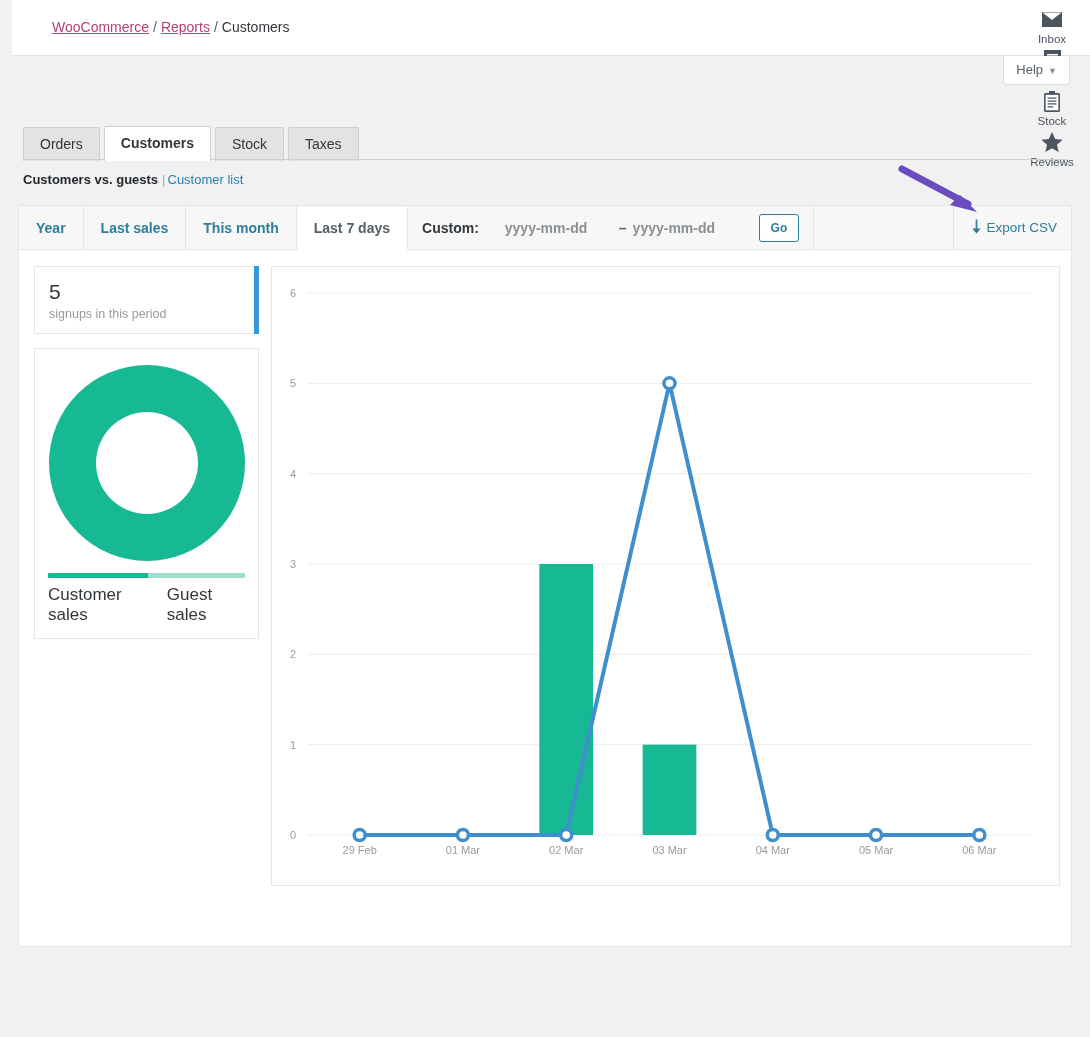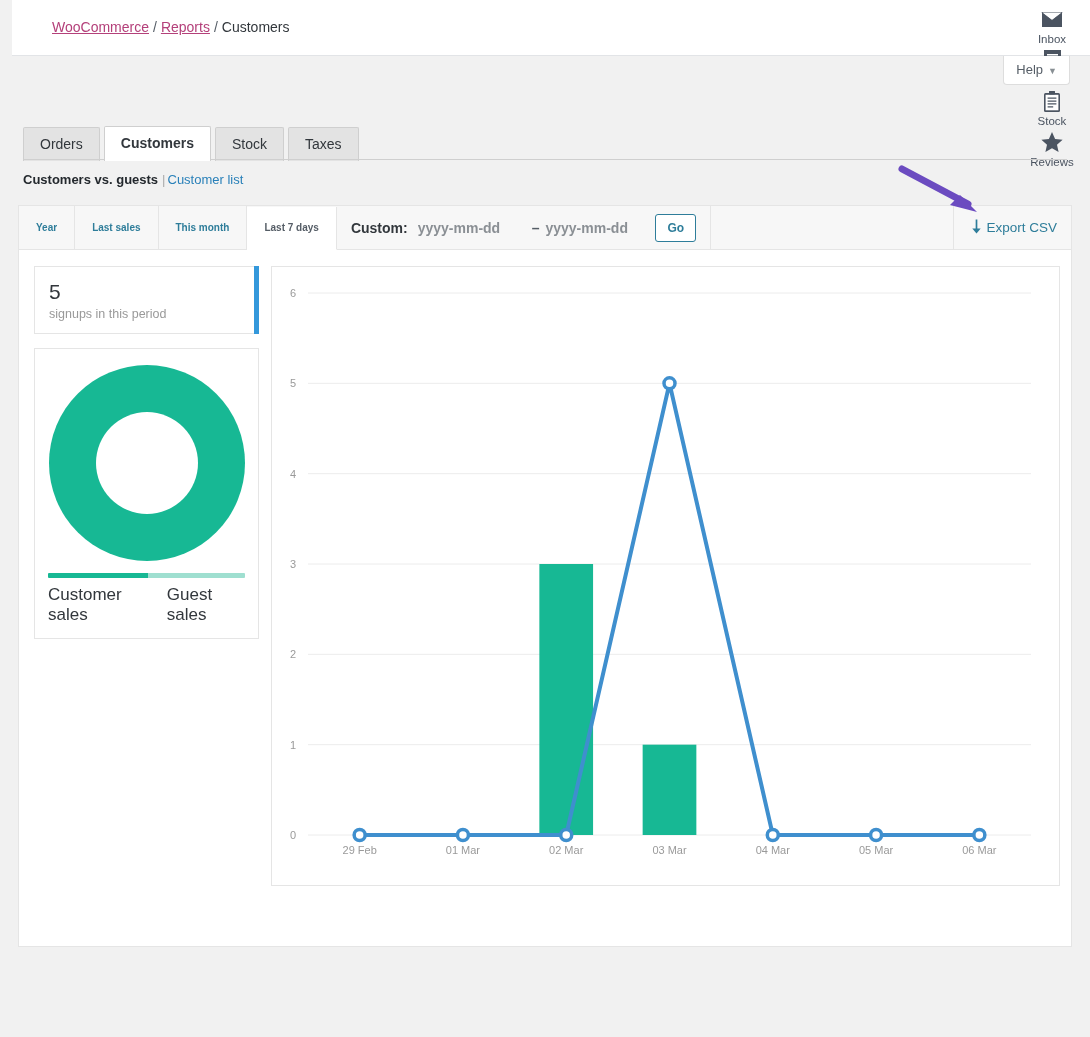--- a/index.html
+++ b/index.html
@@ -83,43 +83,43 @@
   .filterbar{
     position:absolute;left:0;top:0;width:1052px;height:44px;
     background:#f7f7f7;border-bottom:1px solid #e5e5e5;
     box-sizing:border-box;display:flex;align-items:stretch;
   }
   .range{
     display:flex;align-items:center;height:100%;
   }
   .range-item{
     display:flex;align-items:center;padding:0 17px;height:100%;
-    font-size:10px;font-weight:bold;color:#2e7d9a;
+    font-size:14px;font-weight:bold;color:#2e7d9a;
     border-right:1px solid #e5e5e5;cursor:pointer;
     box-sizing:border-box;
   }
   .range-item.active{
     background:#ffffff;color:#555d66;
     border-bottom:1px solid #ffffff;
     margin-bottom:-1px;
   }
   .customwrap{
     display:flex;align-items:center;height:100%;padding:0 14px;
     border-right:1px solid #e5e5e5;box-sizing:border-box;
   }
-  .customlbl{font-size:14px;font-weight:bold;color:#32373c;margin-right:8px;}
+  .customlbl{font-size:14px;font-weight:bold;color:#32373c;margin-right:24px;}
   .dateinput{
     border:none;background:transparent;outline:none;
     font-family:"Liberation Sans", sans-serif;
     font-size:14px;font-weight:bold;color:#555d66;width:108px;
   }
   .dateinput::placeholder{color:#8a8f94;font-weight:bold;opacity:1;}
   .dash{font-size:14px;color:#555d66;margin:0 4px;font-weight:bold;}
   .gobtn{
-    margin-left:0;background:#fff;border:1px solid #2e7d9a;
+    margin-left:16px;background:#fff;border:1px solid #2e7d9a;
     color:#2e7d9a;font-weight:bold;font-size:12px;
     padding:6px 11px;border-radius:3px;cursor:pointer;
     font-family:"Liberation Sans", sans-serif;
   }
   .exportwrap{
     margin-left:auto;display:flex;align-items:center;height:100%;
     padding:0 14px 0 16px;border-left:1px solid #e5e5e5;
     box-sizing:border-box;
   }
   .exportlink{

